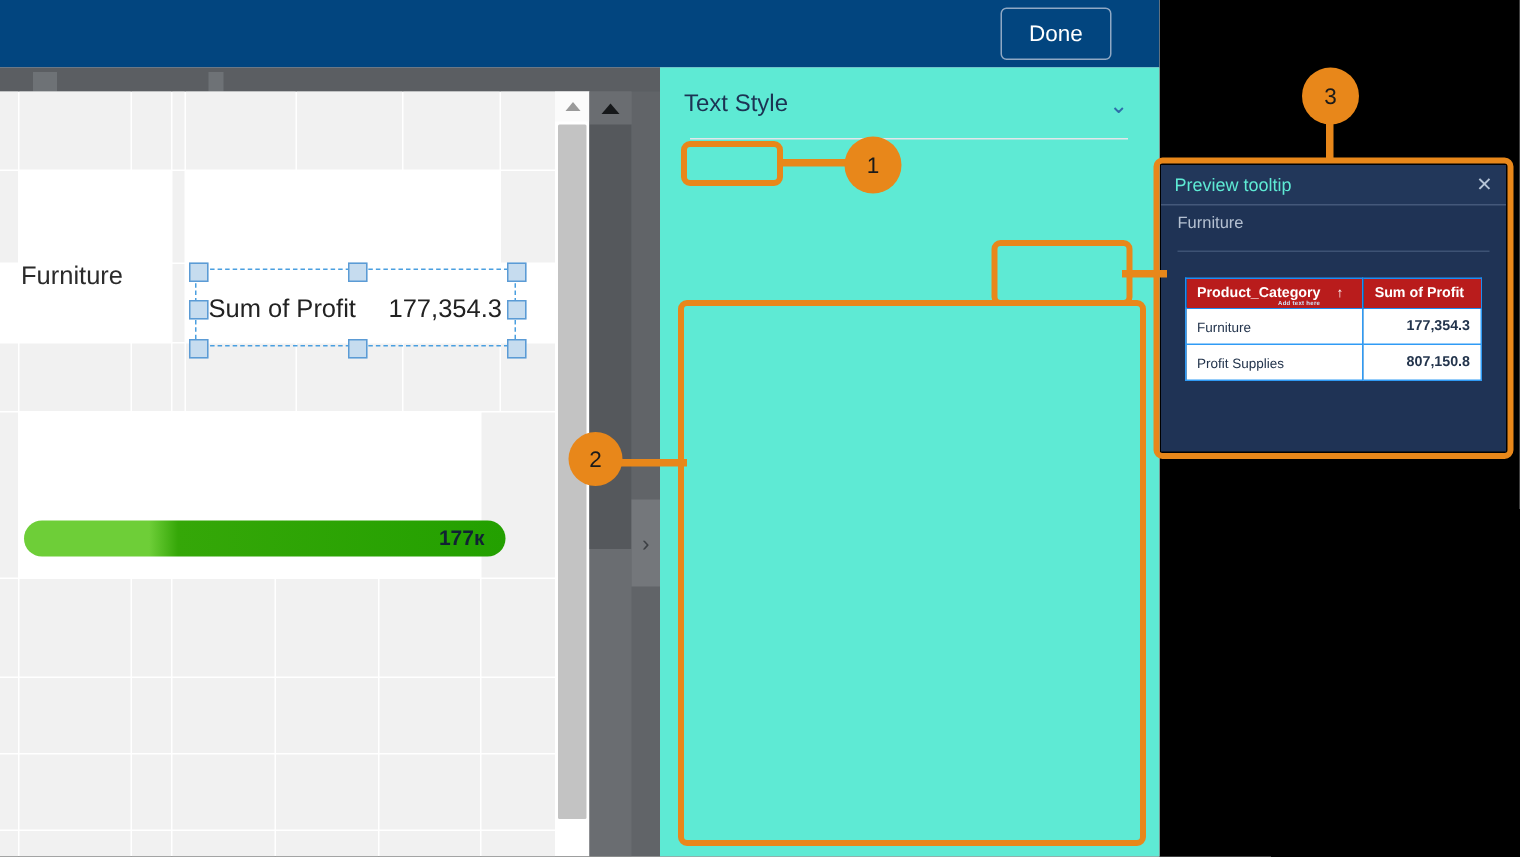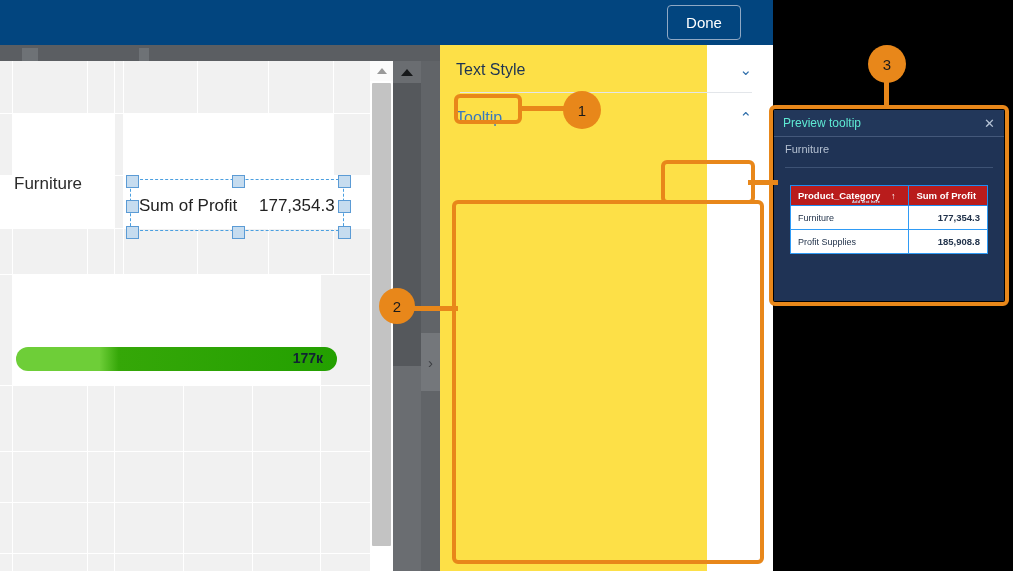--- a/index.html
+++ b/index.html
@@ -51,21 +51,21 @@
   #outer-scroll-up{position:absolute;left:393px;top:16px;width:28px;height:22px;background:#6a6d71;
         display:flex;align-items:center;justify-content:center;}
   .tri-up-dark{width:0;height:0;border-left:6px solid transparent;border-right:6px solid transparent;border-bottom:7px solid #16181a;}
   #outer-scroll-thumb{position:absolute;left:393px;top:38px;width:28px;height:283px;background:#55585c;}
 
   
   #panel-collapse-handle{position:absolute;left:421px;top:288px;width:19px;height:58px;background:#74777b;
         display:flex;align-items:center;justify-content:center;color:#3c3f43;font-size:15px;cursor:pointer;}
 
   
-  #settings-panel{position:absolute;left:440px;top:45px;width:267px;height:526px;background:#fde047;}
+  #settings-panel{position:absolute;left:440px;top:45px;width:333px;height:526px;background:#5eead4;}
 
   .section-row{position:absolute;left:16px;width:712px;display:flex;align-items:center;justify-content:space-between;}
   #text-style-row{top:6px;width:296px;height:38px;}
   #text-style-label{font-size:16px;color:#1c3353;}
   #divider-1{position:absolute;left:20px;top:47px;width:292px;height:1px;background:#e3e6ea;}
   #tooltip-row{top:55px;width:296px;height:36px;}
   #tooltip-label{font-size:16px;color:#3878bf;}
   .chev{font-size:15px;color:#2e6daa;}
 
   
@@ -235,24 +235,20 @@
   </div>
 
   <div id="settings-panel">
 
     <div class="section-row" id="text-style-row">
       <span id="text-style-label">Text Style</span>
       <span class="chev">⌄</span>
     </div>
     <div id="divider-1"></div>
 
-    <div class="section-row" id="tooltip-row">
-      <span id="tooltip-label">Tooltip</span>
-      <span class="chev">⌃</span>
-    </div>
 
   </div>
 </div>
 
 <div id="preview-tooltip">
   <div id="pt-header">
     <span id="pt-title">Preview tooltip</span>
     <span id="pt-close">✕</span>
   </div>
   <div id="pt-subtitle">Furniture</div>
@@ -269,21 +265,21 @@
         <th class="num">Sum of Profit</th>
       </tr>
     </thead>
     <tbody id="pt-body">
         <tr>
           <td>Furniture</td>
           <td class="num">177,354.3</td>
         </tr>
         <tr>
           <td>Profit Supplies</td>
-          <td class="num">185,908.8</td>
+          <td class="num">807,150.8</td>
         </tr>
       </tbody>
   </table>
 </div>
 
 <div class="hl" id="hl-tooltip"></div>
 <div class="hl" id="hl-preview"></div>
 <div class="hl" id="hl-panel"></div>
 <div class="hl" id="hl-tooltip-preview"></div>
 

